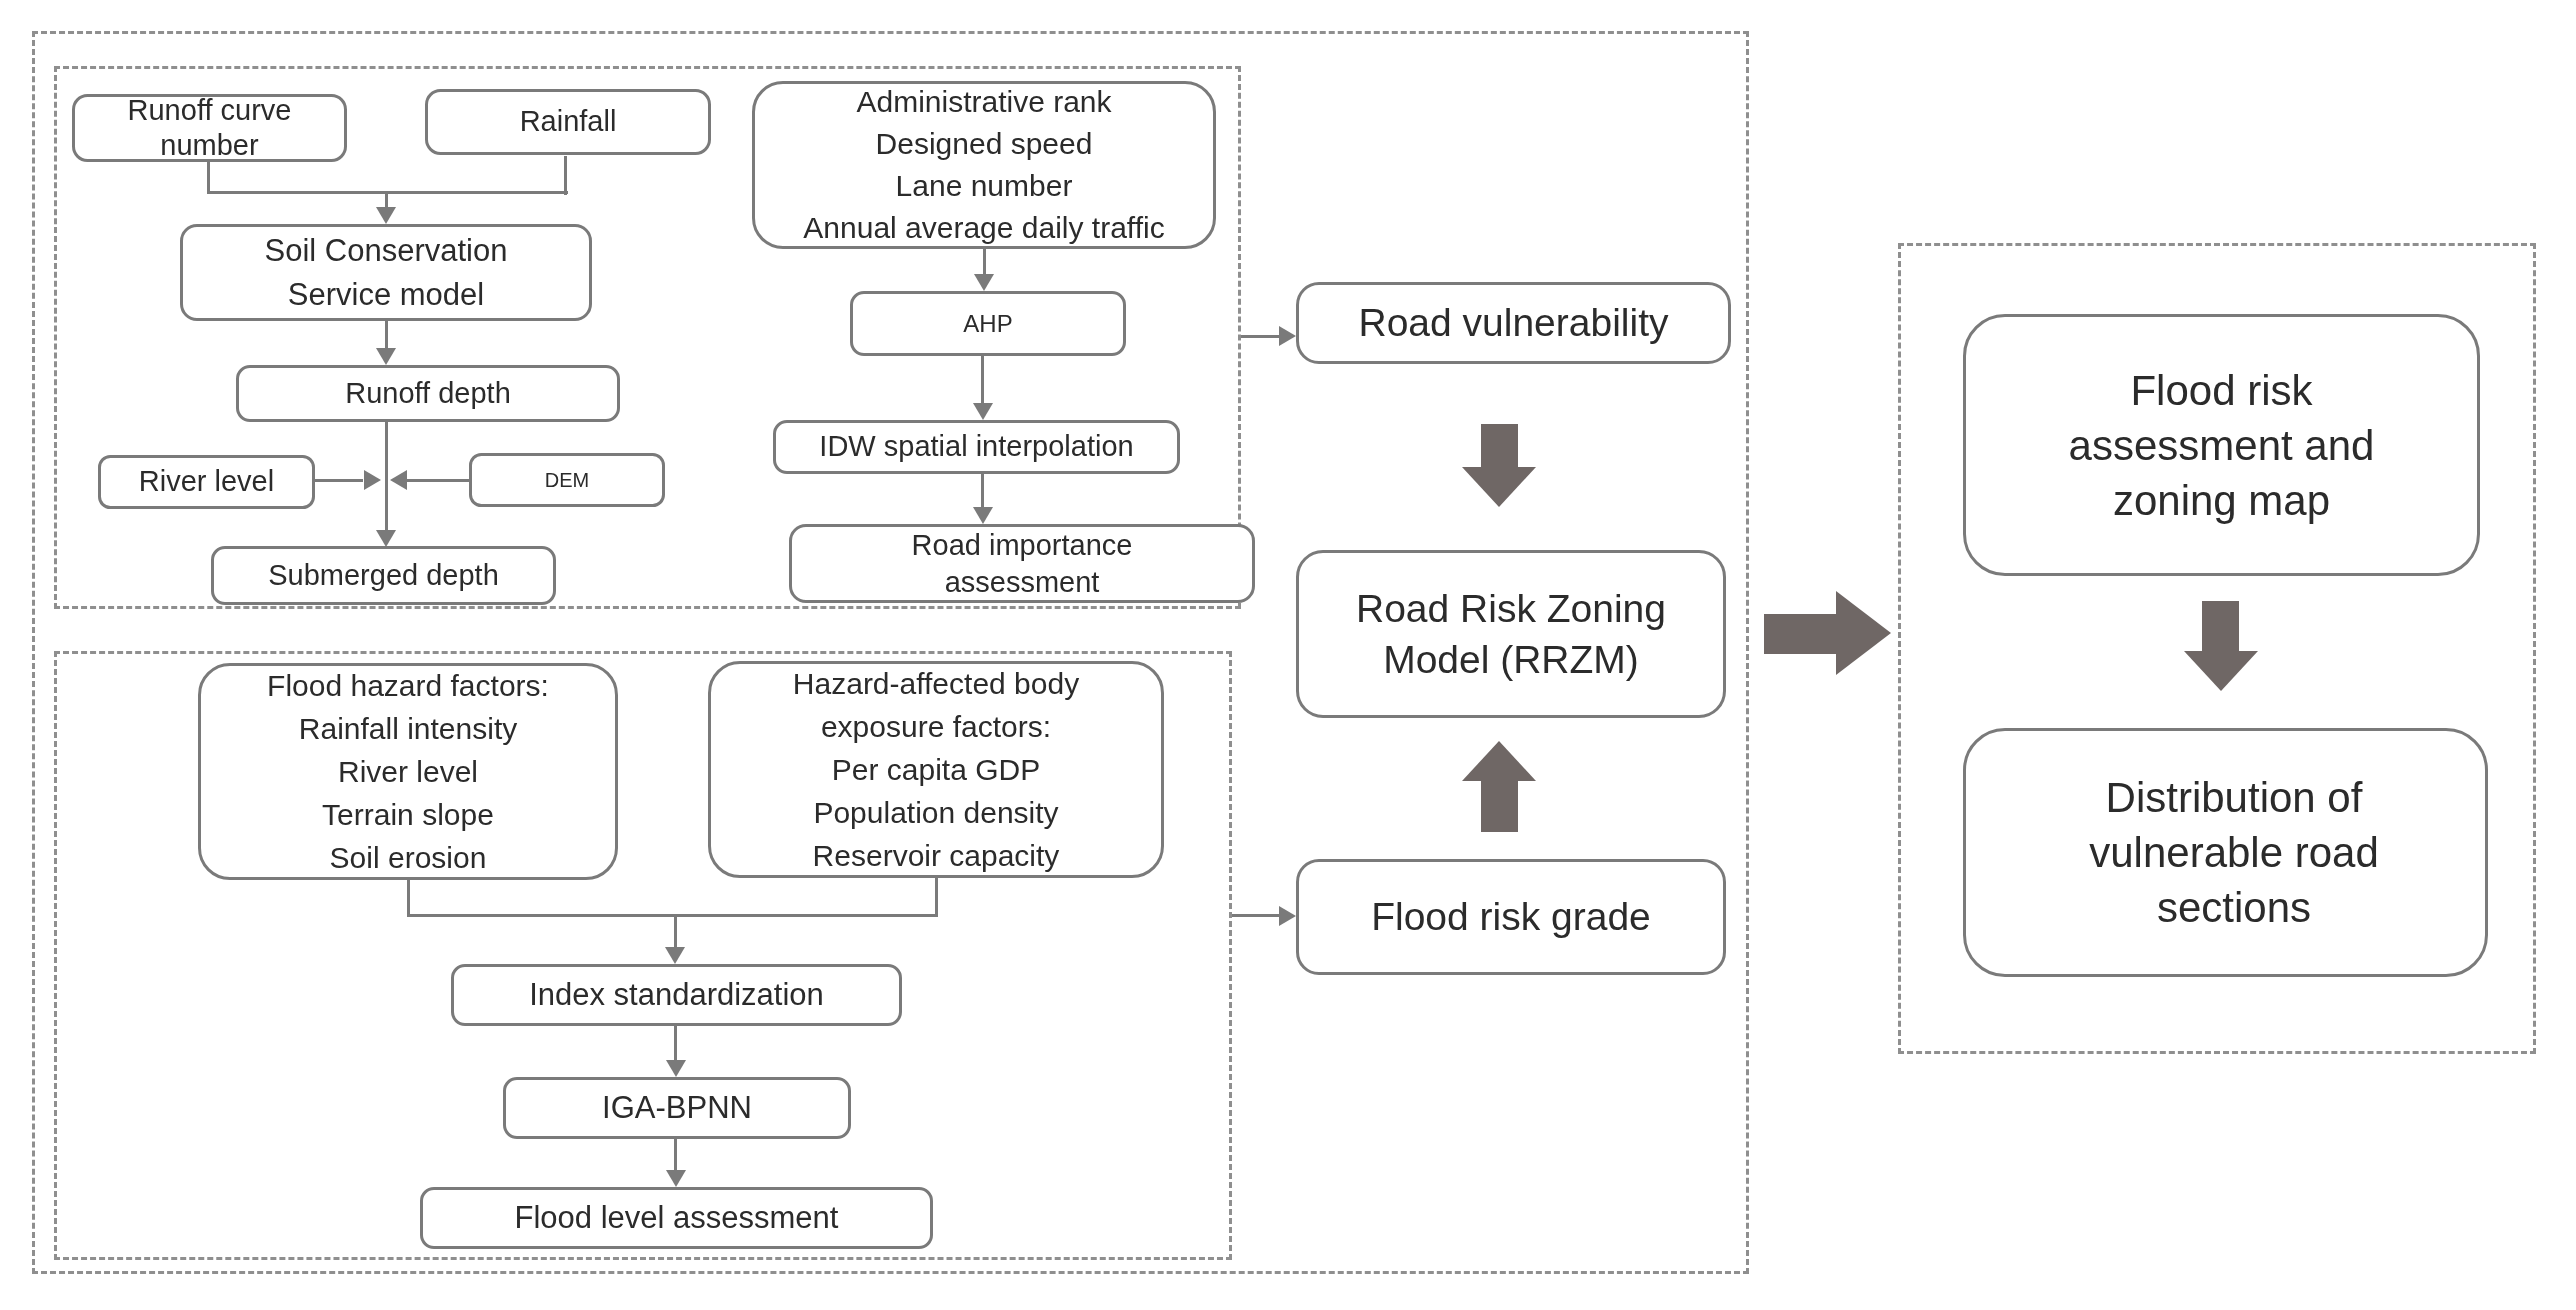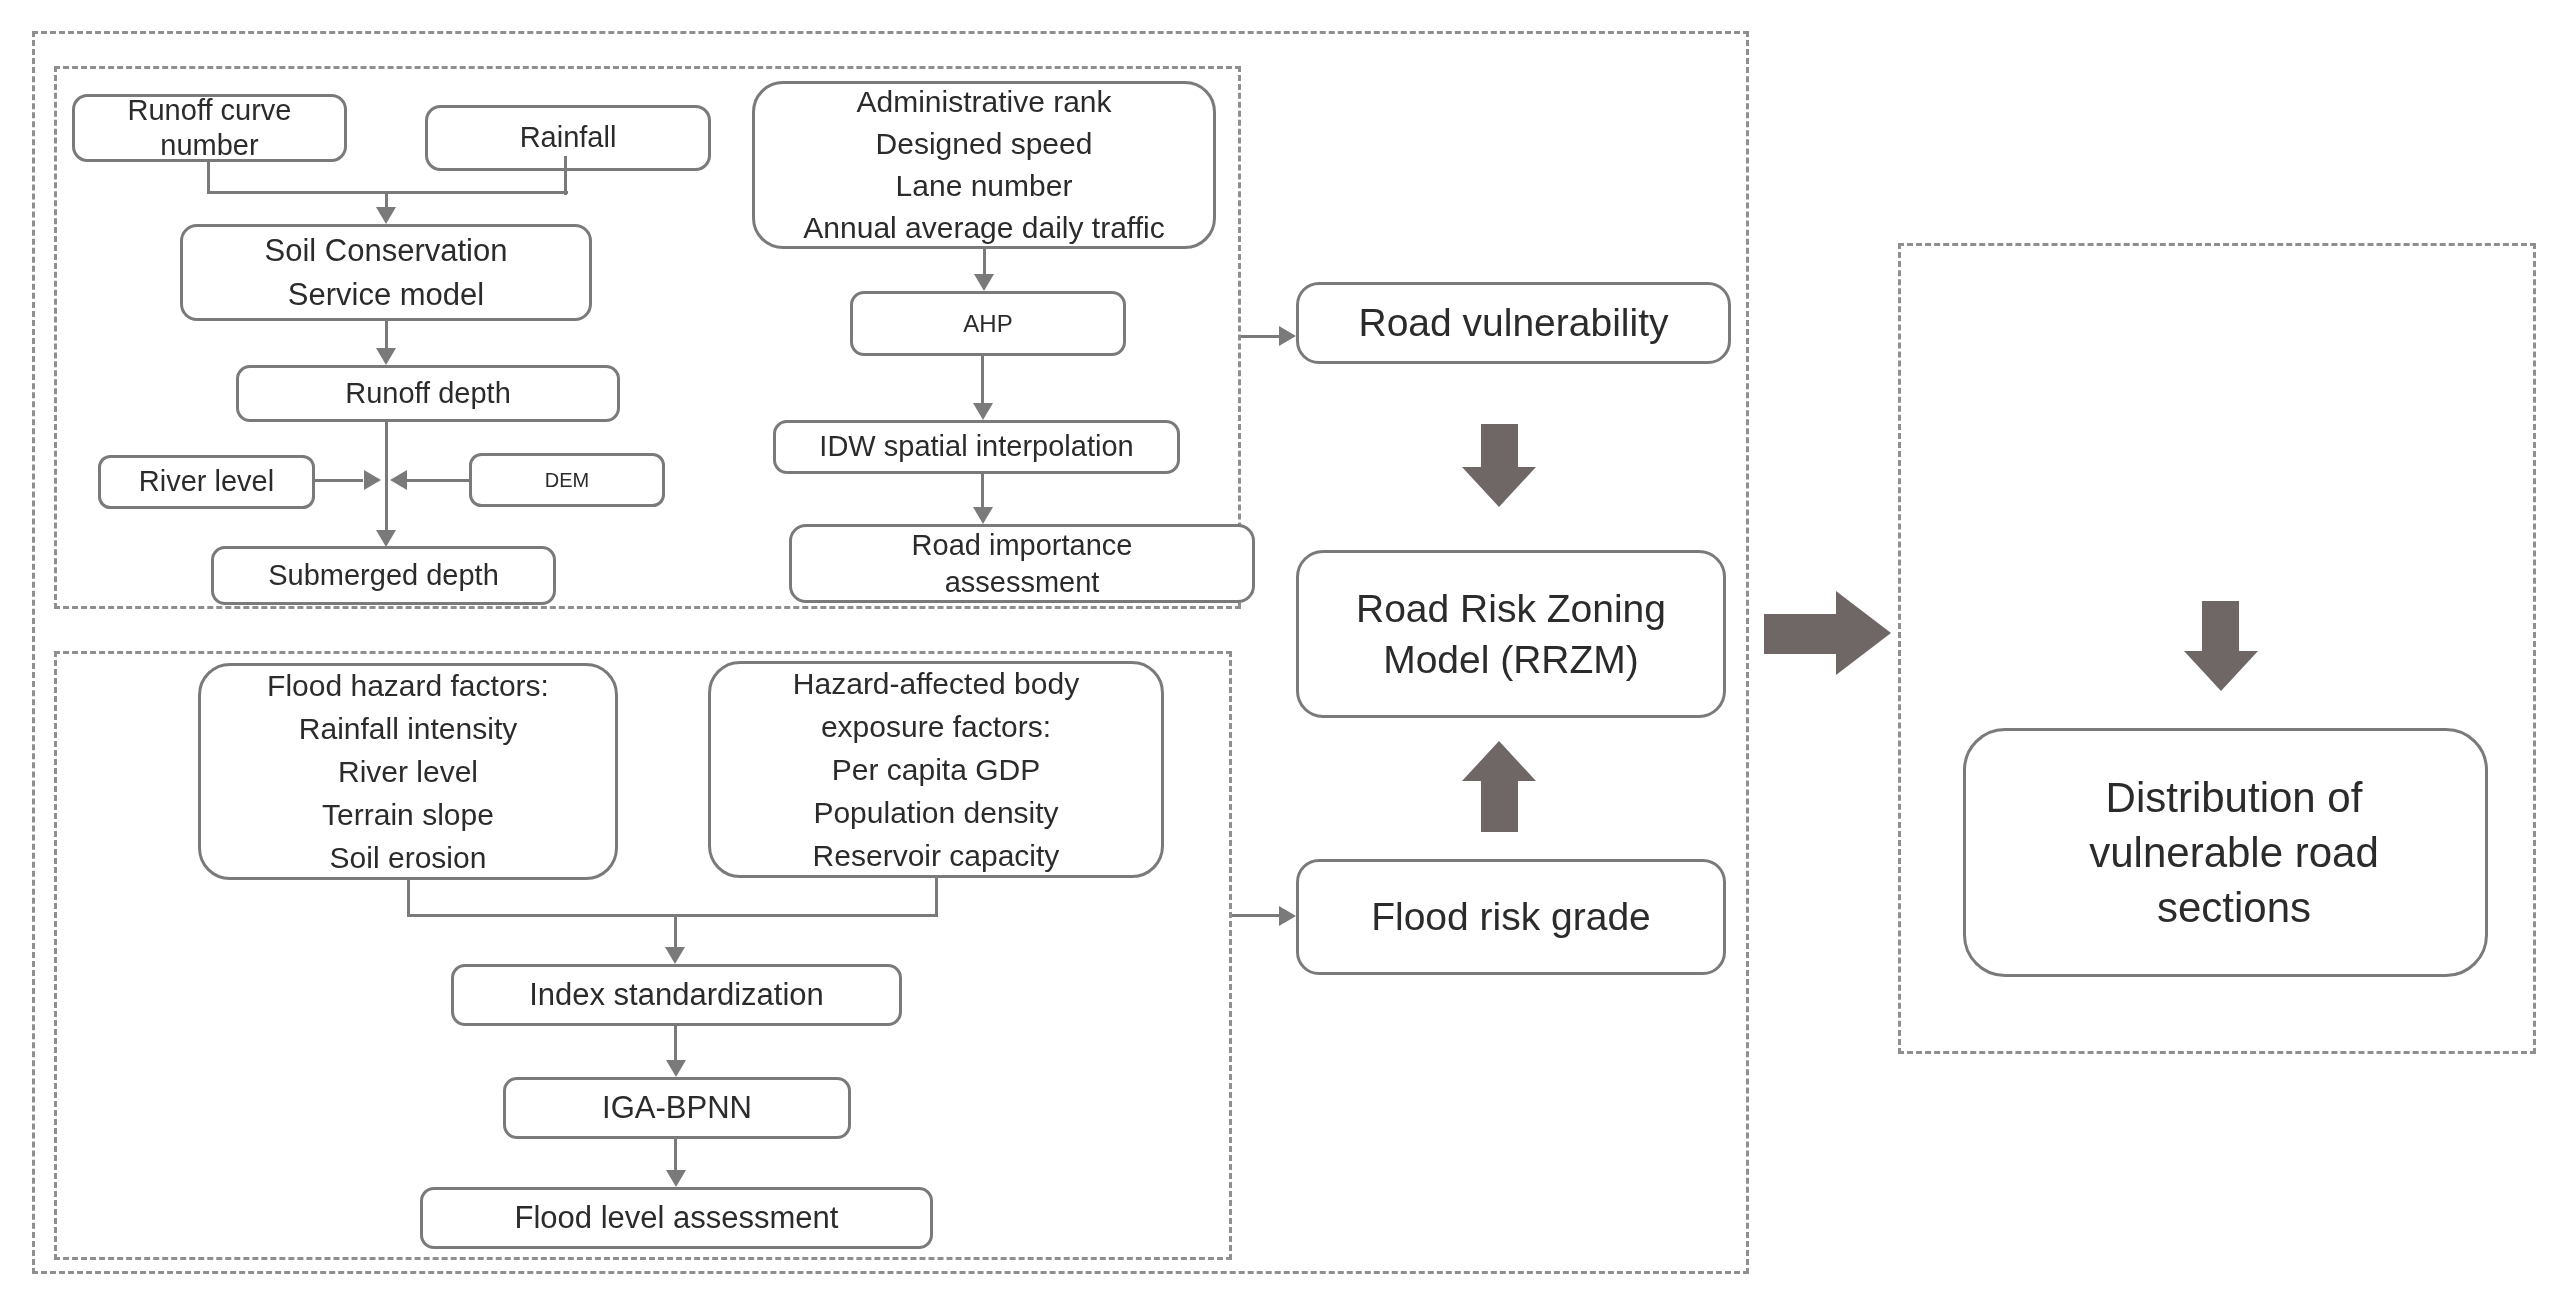--- a/index.html
+++ b/index.html
@@ -28,21 +28,21 @@
 
 <div class="stage">
 
   <div class="frame" style="left:32px;top:31px;width:1717px;height:1243px;"></div>
   <div class="frame" style="left:54px;top:66px;width:1187px;height:543px;"></div>
   <div class="frame" style="left:54px;top:651px;width:1178px;height:609px;"></div>
   <div class="frame" style="left:1898px;top:243px;width:638px;height:811px;"></div>
 
   <div class="node" style="left:72px;top:94px;width:275px;height:68px;font-size:29px;border-radius:15.4px;">Runoff curve
 number</div>
-  <div class="node" style="left:425px;top:105px;width:286px;height:66px;font-size:29px;border-radius:15.4px;">Rainfall</div>
+  <div class="node" style="left:425px;top:89px;width:286px;height:66px;font-size:29px;border-radius:15.4px;">Rainfall</div>
   <div class="node" style="left:180px;top:224px;width:412px;height:97px;font-size:31px;border-radius:17px;line-height:1.4;">Soil Conservation
 Service model</div>
   <div class="node" style="left:196px;top:365px;width:384px;height:57px;font-size:29px;border-radius:14px;margin-left:40px;">Runoff depth</div>
   <div class="node" style="left:98px;top:455px;width:217px;height:54px;font-size:29px;border-radius:12.3px;">River level</div>
   <div class="node" style="left:469px;top:453px;width:196px;height:54px;font-size:20px;border-radius:12.3px;">DEM</div>
   <div class="node" style="left:211px;top:546px;width:345px;height:59px;font-size:29px;border-radius:14px;">Submerged depth</div>
 
   <div class="node" style="left:752px;top:81px;width:464px;height:168px;font-size:30px;line-height:42px;border-radius:31px;">Administrative rank
 Designed speed
 Lane number
@@ -64,20 +64,23 @@
 Reservoir capacity</div>
   <div class="node" style="left:451px;top:964px;width:451px;height:62px;font-size:31px;border-radius:14px;">Index standardization</div>
   <div class="node" style="left:503px;top:1077px;width:348px;height:62px;font-size:31px;border-radius:14px;">IGA-BPNN</div>
   <div class="node" style="left:420px;top:1187px;width:513px;height:62px;font-size:31px;border-radius:14px;">Flood level assessment</div>
 
   <div class="node" style="left:1296px;top:282px;width:435px;height:82px;font-size:39px;border-radius:23px;">Road vulnerability</div>
   <div class="node" style="left:1296px;top:550px;width:430px;height:168px;font-size:39px;line-height:51px;border-radius:27px;">Road Risk Zoning
 Model (RRZM)</div>
   <div class="node" style="left:1296px;top:859px;width:430px;height:116px;font-size:39px;border-radius:23px;">Flood risk grade</div>
 
+  <div class="node" style="left:1963px;top:314px;width:517px;height:262px;font-size:42px;line-height:55px;border-radius:42px;">Flood risk
+assessment and
+zoning map</div>
   <div class="node" style="left:1963px;top:728px;width:525px;height:249px;font-size:42px;line-height:55px;border-radius:42px;padding-left:17px;">Distribution of
 vulnerable road
 sections</div>
 
   <div class="vl" style="left:207px;top:162px;width:3.1px;height:32px;"></div>
   <div class="vl" style="left:564px;top:156px;width:3.1px;height:39px;"></div>
   <div class="hl" style="left:207px;top:191px;width:361px;height:3.1px;"></div>
   <div class="vl" style="left:385px;top:191px;width:3.1px;height:17.7px;"></div>
   <div class="tri tri-down" style="left:376px;top:207px;"></div>
 

